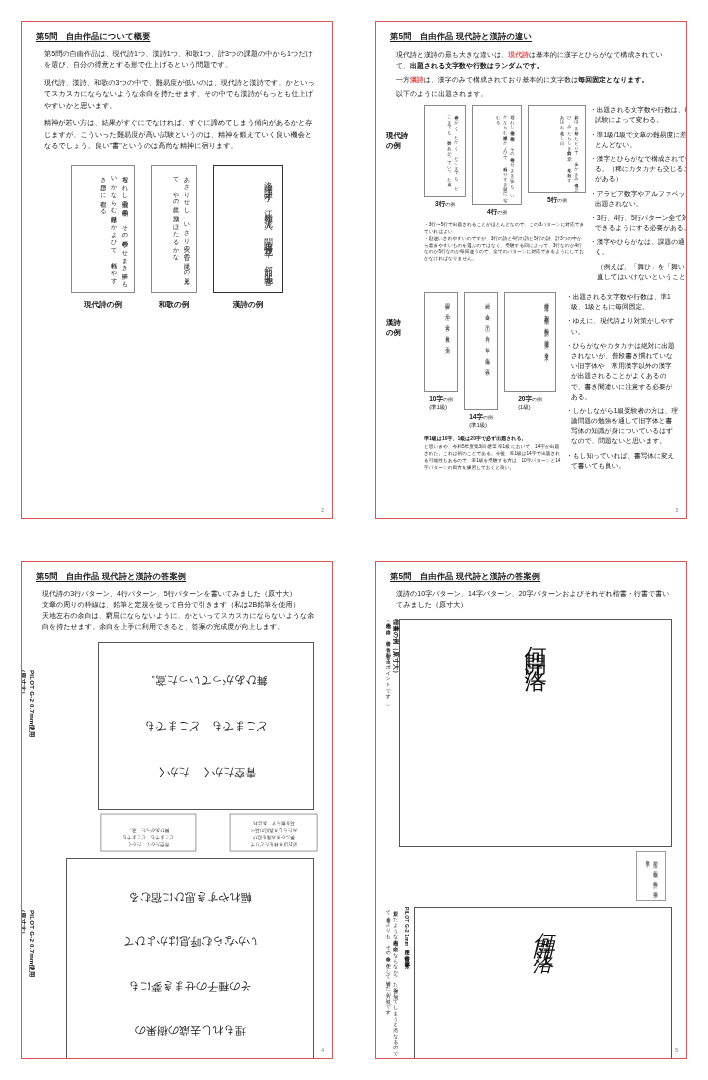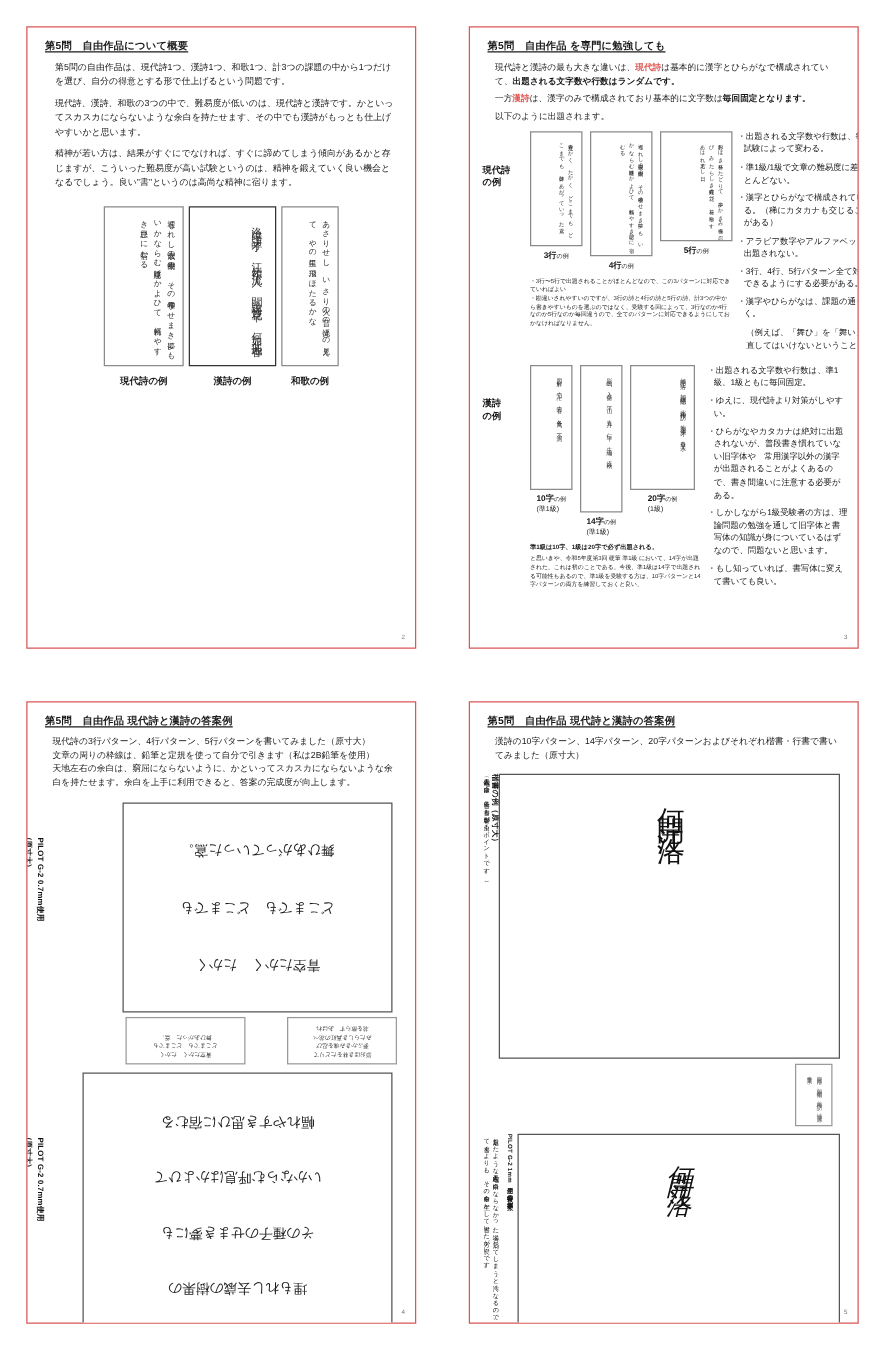--- a/index.html
+++ b/index.html
@@ -62,22 +62,23 @@
     padding: 6px 5px;
     overflow: hidden;
   }
   .vbox.thick { border: 1.6px solid #333; }
   .vbox.big { font-size: 8.6px; letter-spacing: 3px; line-height: 2.1; }
 
   .examples-row {
     display: flex;
     justify-content: center;
     align-items: flex-start;
-    gap: 4px;
+    gap: 16px;
     margin-top: 6px;
+    font-family: Liberation Mono, monospace;
   }
   .ex-col { display: flex; flex-direction: column; align-items: center; }
   .ex-caption {
     font-size: 7.6px; font-weight: bold; color: #1b1b1b;
     margin-top: 7px;
   }
   .page-num {
     position: absolute; right: 8px; bottom: 5px;
     font-size: 5px; color: #777;
   }
@@ -193,40 +194,40 @@
 
       <div class="examples-row" style="margin-top:4px;">
         <div class="ex-col">
           <div class="vbox" style="height:128px;width:64px;">埋もれし去歳の樹果の
 その種子のせまき夢にも
 いかならむ呼息はかよひて
 幅れやすき思ひに宿むる</div>
           <div class="ex-caption">現代詩の例</div>
         </div>
         <div class="ex-col">
+          <div class="vbox" style="height:128px;width:46px;">あさりせし
+いさり火の昔の光ほの見えて
+やの里に飛ぶほたるかな</div>
+          <div class="ex-caption">和歌の例</div>
+        </div>
+        <div class="ex-col">
           <div class="vbox thick big" style="height:128px;width:70px;padding-top:9px;">洛陽訪才子
 江嶺作流人
 聞說梅花早
 何如北地春</div>
           <div class="ex-caption">漢詩の例</div>
         </div>
-        <div class="ex-col">
-          <div class="vbox" style="height:128px;width:46px;">あさりせし
-いさり火の昔の光ほの見えて
-やの里に飛ぶほたるかな</div>
-          <div class="ex-caption">和歌の例</div>
-        </div>
       </div>
       <div class="page-num">2</div>
     </div>
   </div>
 
   <div class="slide">
     <div class="slide-inner">
-      <div class="slide-title">第5問　自由作品 を専門に勉強しても</div>
+      <div class="slide-title">第5問　自由作品 現代詩と漢詩の違い</div>
 
       <div class="body-text" style="margin:7px 12px 0 20px;font-size:6.9px;line-height:1.6;">
         <p style="margin-bottom:3px;"><span>現代詩と漢詩の最も大きな違いは、</span><span class="accent">現代詩</span><span>は基本的に漢字とひらがなで構成されていて、</span><span class="bold">出題される文字数や行数はランダムです。</span></p>
         <p style="margin-bottom:3px;"><span>一方</span><span class="accent">漢詩</span><span>は、漢字のみで構成されており基本的に文字数は</span><span class="bold">毎回固定となります。</span></p>
         <p>以下のように出題されます。</p>
       </div>
 
       <div class="section-grid">
         <div class="sec-label" style="white-space:pre-line;">現代詩
 の例</div>

